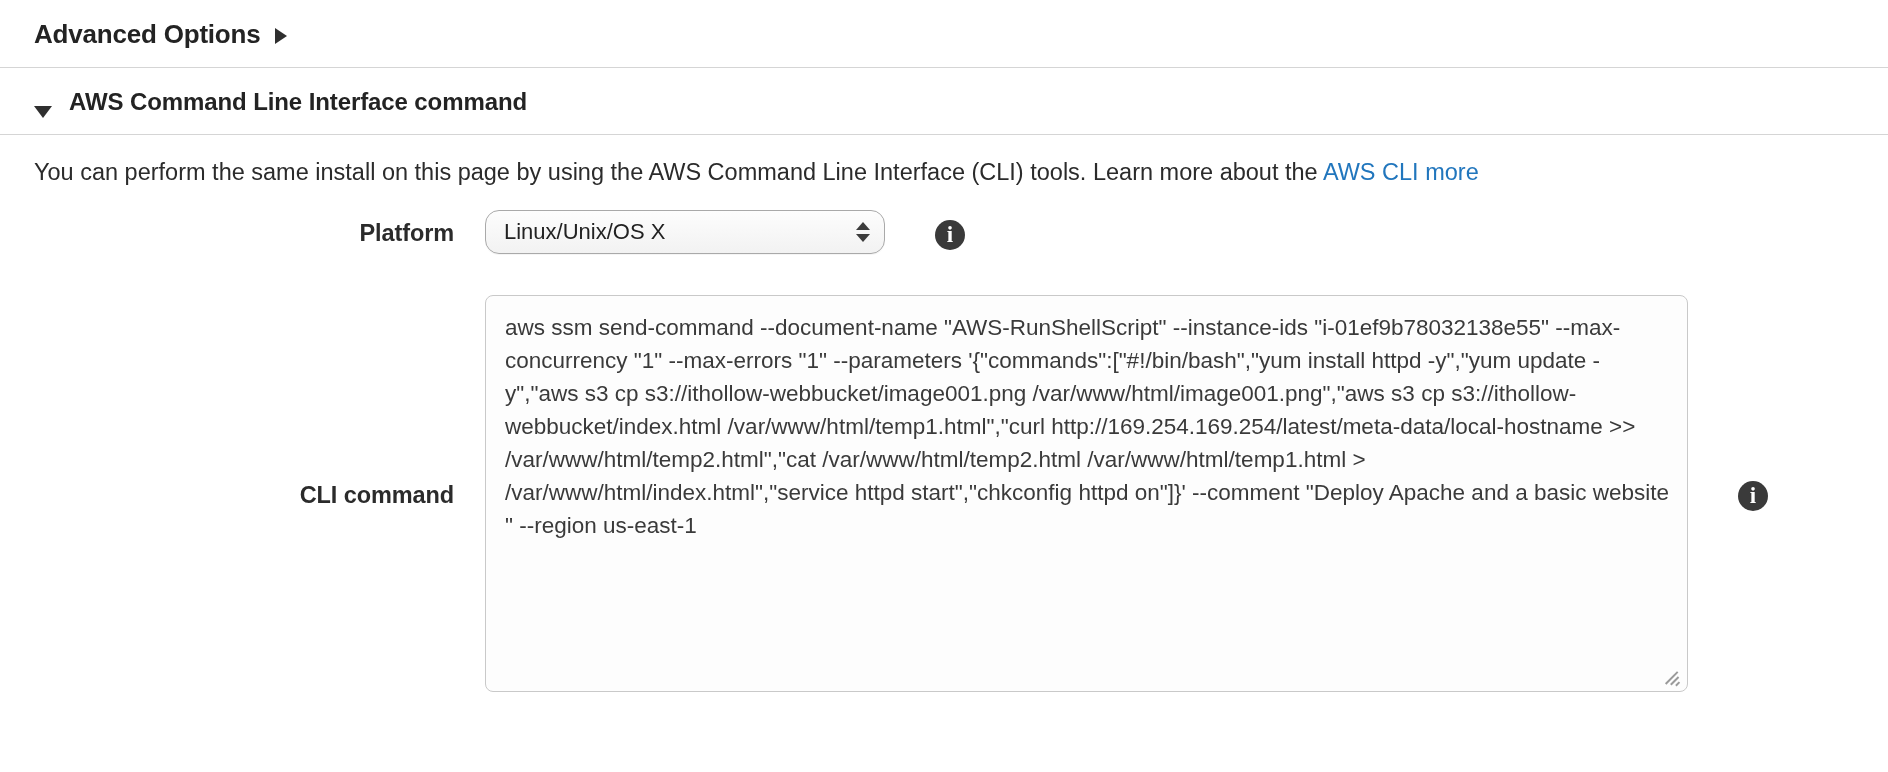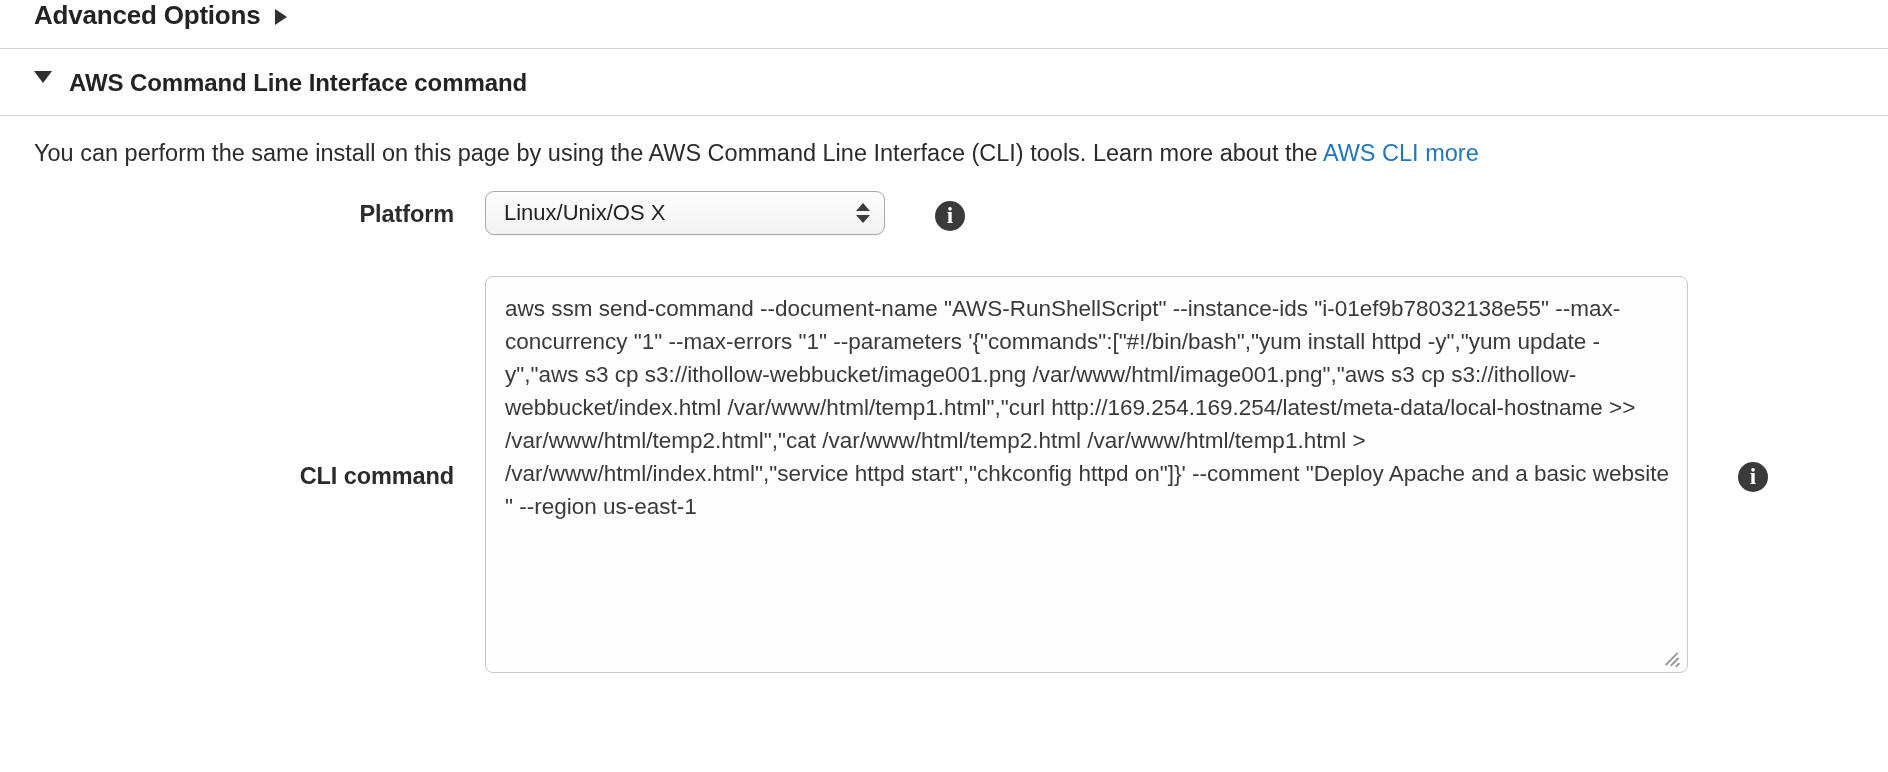--- a/index.html
+++ b/index.html
@@ -22,20 +22,21 @@
     height: 772px;
     box-sizing: border-box;
     padding: 0 34px 0 34px;
   }
 
   
   .adv-options {
     display: flex;
     align-items: center;
     gap: 14px;
+    padding-top: 19px;
     padding-bottom: 17px;
     font-size: 26px;
     font-weight: bold;
     color: #232323;
     letter-spacing: -0.2px;
   }
   .tri-right {
     width: 0; height: 0;
     border-left: 12px solid #2f2f2f;
     border-top: 8px solid transparent;
@@ -60,21 +61,21 @@
     width: 100%;
   }
   .divider.full {
     margin-left: -34px;
     width: 1888px;
   }
 
   
   .section-head {
     display: flex;
-    align-items: flex-start;
+    align-items: flex-end;
     gap: 17px;
     padding-top: 20px;
     padding-bottom: 18px;
     font-size: 24px;
     font-weight: bold;
     color: #232323;
     letter-spacing: -0.1px;
   }
   .section-head .head-label { padding-left: 0px; }
 
@@ -120,21 +121,21 @@
   .select-wrap {
     position: relative;
     width: 400px;
     flex: none;
   }
   .select-box {
     width: 400px;
     height: 44px;
     box-sizing: border-box;
     border: 1px solid #a9a9a9;
-    border-radius: 9px;
+    border-radius: 14px;
     background: linear-gradient(#fdfdfd, #f2f2f2);
     font-size: 22px;
     color: #222;
     display: flex;
     align-items: center;
     padding-left: 18px;
     font-family: "Liberation Sans", sans-serif;
     box-shadow: 0 1px 0 rgba(0,0,0,0.04);
   }
   .stepper {

